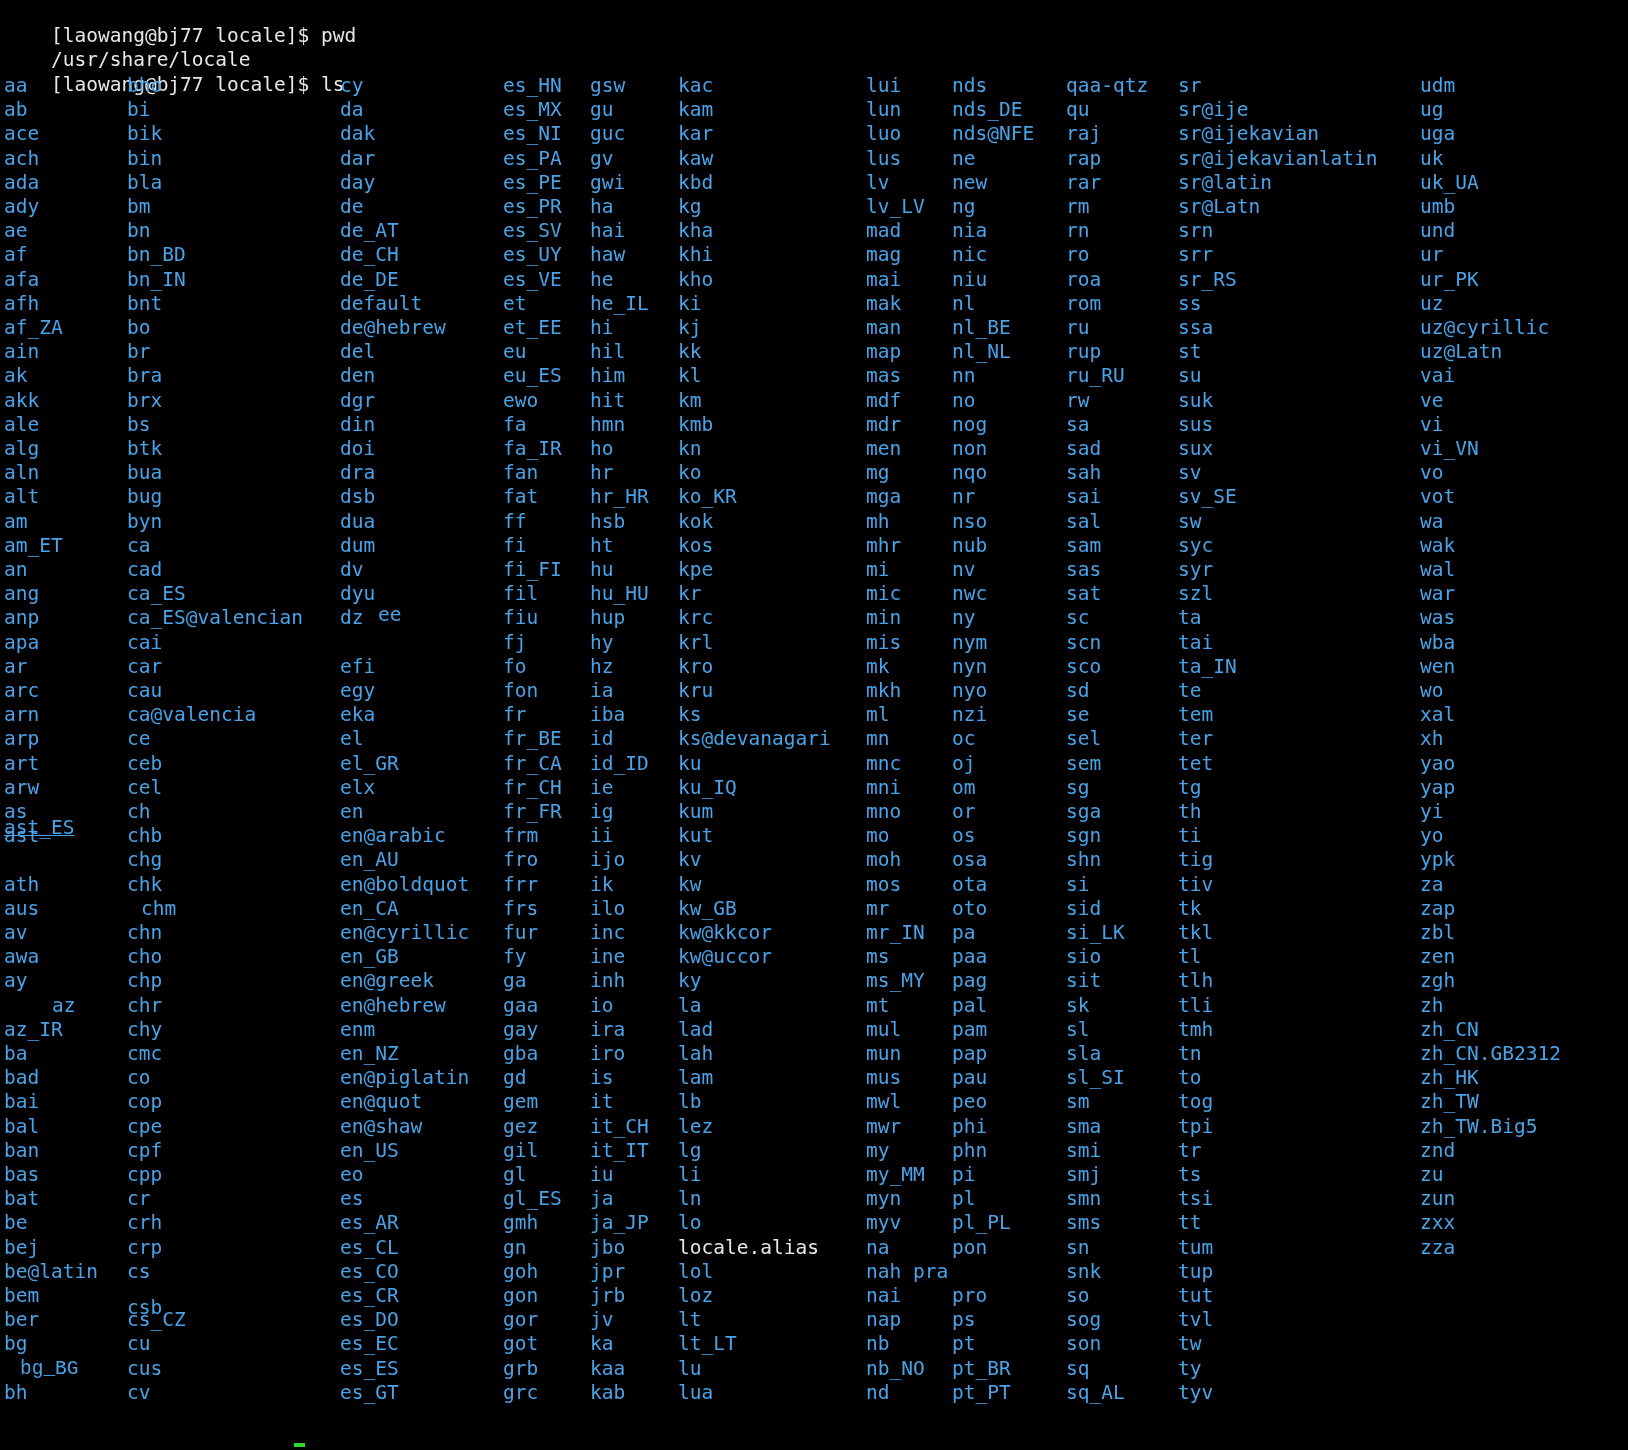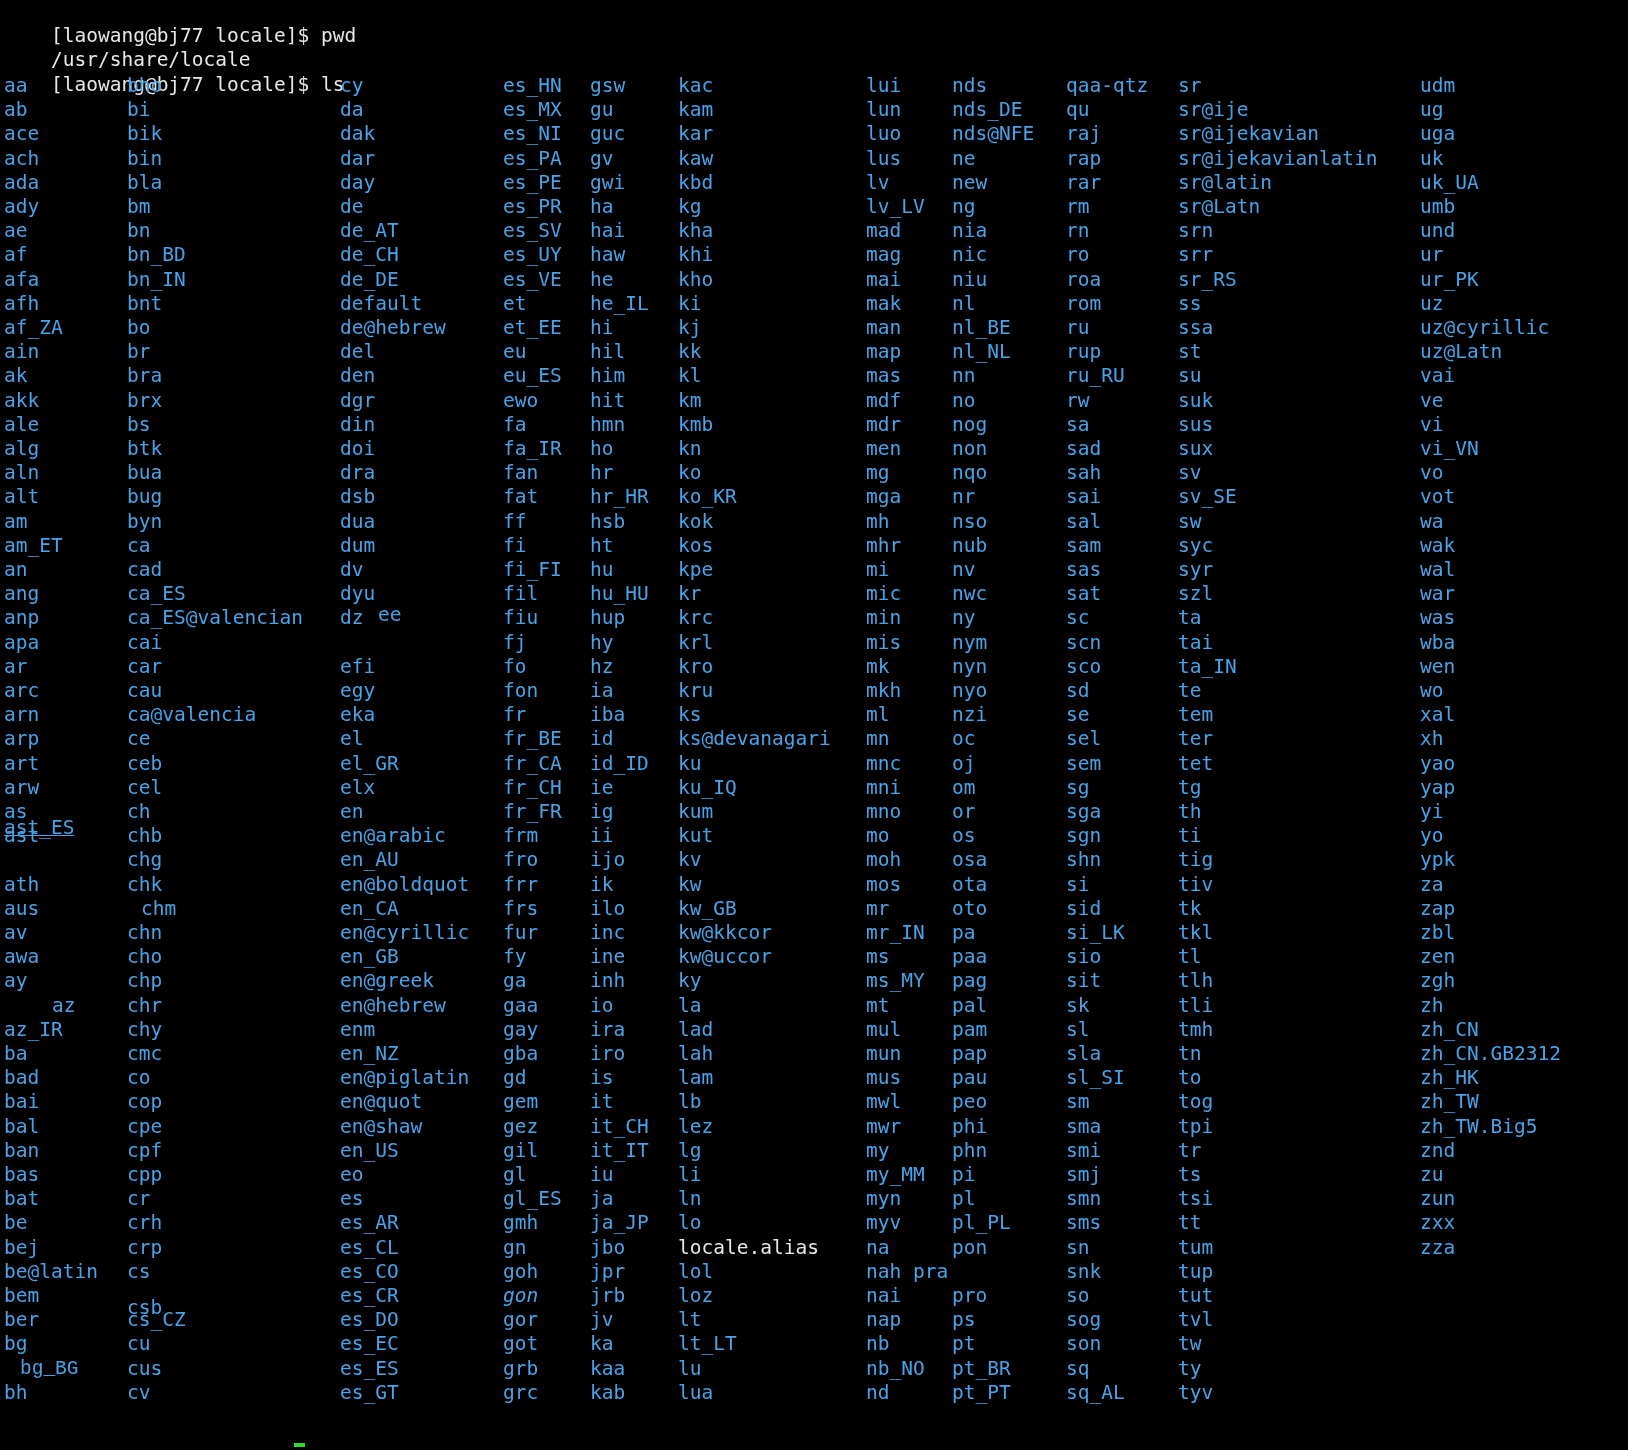--- a/index.html
+++ b/index.html
@@ -277,21 +277,21 @@
       <span class="cell dir" style="left: 503px; top: 1042px;">gba</span>
       <span class="cell dir" style="left: 503px; top: 1066.2px;">gd</span>
       <span class="cell dir" style="left: 503px; top: 1090.4px;">gem</span>
       <span class="cell dir" style="left: 503px; top: 1114.6px;">gez</span>
       <span class="cell dir" style="left: 503px; top: 1138.8px;">gil</span>
       <span class="cell dir" style="left: 503px; top: 1163px;">gl</span>
       <span class="cell dir" style="left: 503px; top: 1187.2px;">gl_ES</span>
       <span class="cell dir" style="left: 503px; top: 1211.4px;">gmh</span>
       <span class="cell dir" style="left: 503px; top: 1235.6px;">gn</span>
       <span class="cell dir" style="left: 503px; top: 1259.8px;">goh</span>
-      <span class="cell dir" style="left: 503px; top: 1284px; font-style: italic;">gon</span>
+      <span class="cell dir" style="left: 503px; top: 1284px;">gon</span>
       <span class="cell dir" style="left: 503px; top: 1308.2px;">gor</span>
       <span class="cell dir" style="left: 503px; top: 1332.4px;">got</span>
       <span class="cell dir" style="left: 503px; top: 1356.6px;">grb</span>
       <span class="cell dir" style="left: 503px; top: 1380.8px;">grc</span>
       <span class="cell dir" style="left: 590px; top: 74px;">gsw</span>
       <span class="cell dir" style="left: 590px; top: 98.2px;">gu</span>
       <span class="cell dir" style="left: 590px; top: 122.4px;">guc</span>
       <span class="cell dir" style="left: 590px; top: 146.6px;">gv</span>
       <span class="cell dir" style="left: 590px; top: 170.8px;">gwi</span>
       <span class="cell dir" style="left: 590px; top: 195px;">ha</span>

